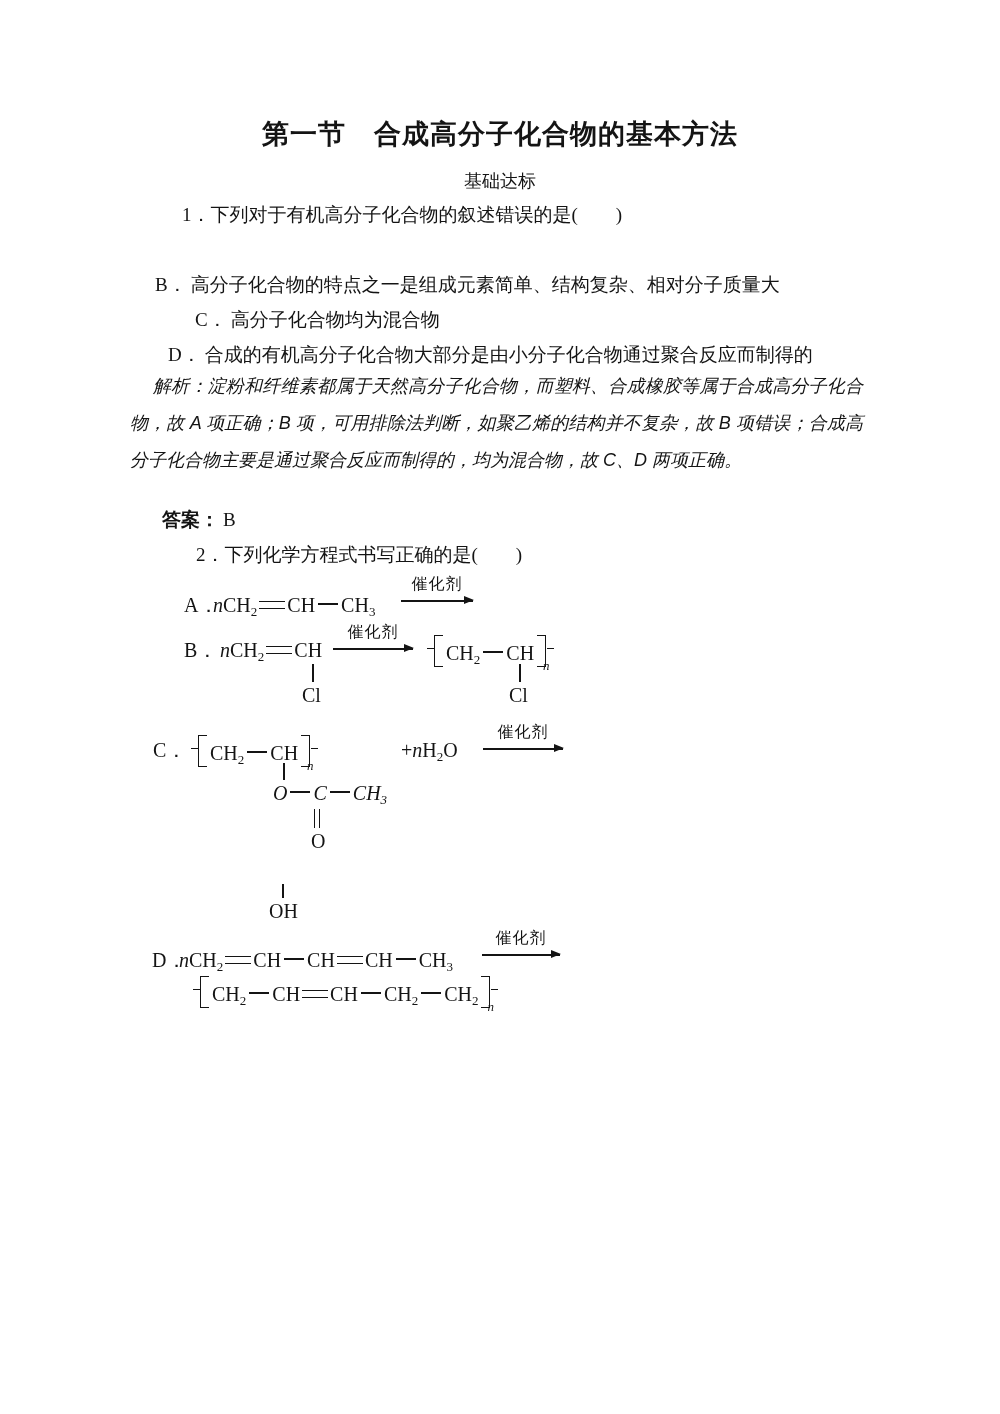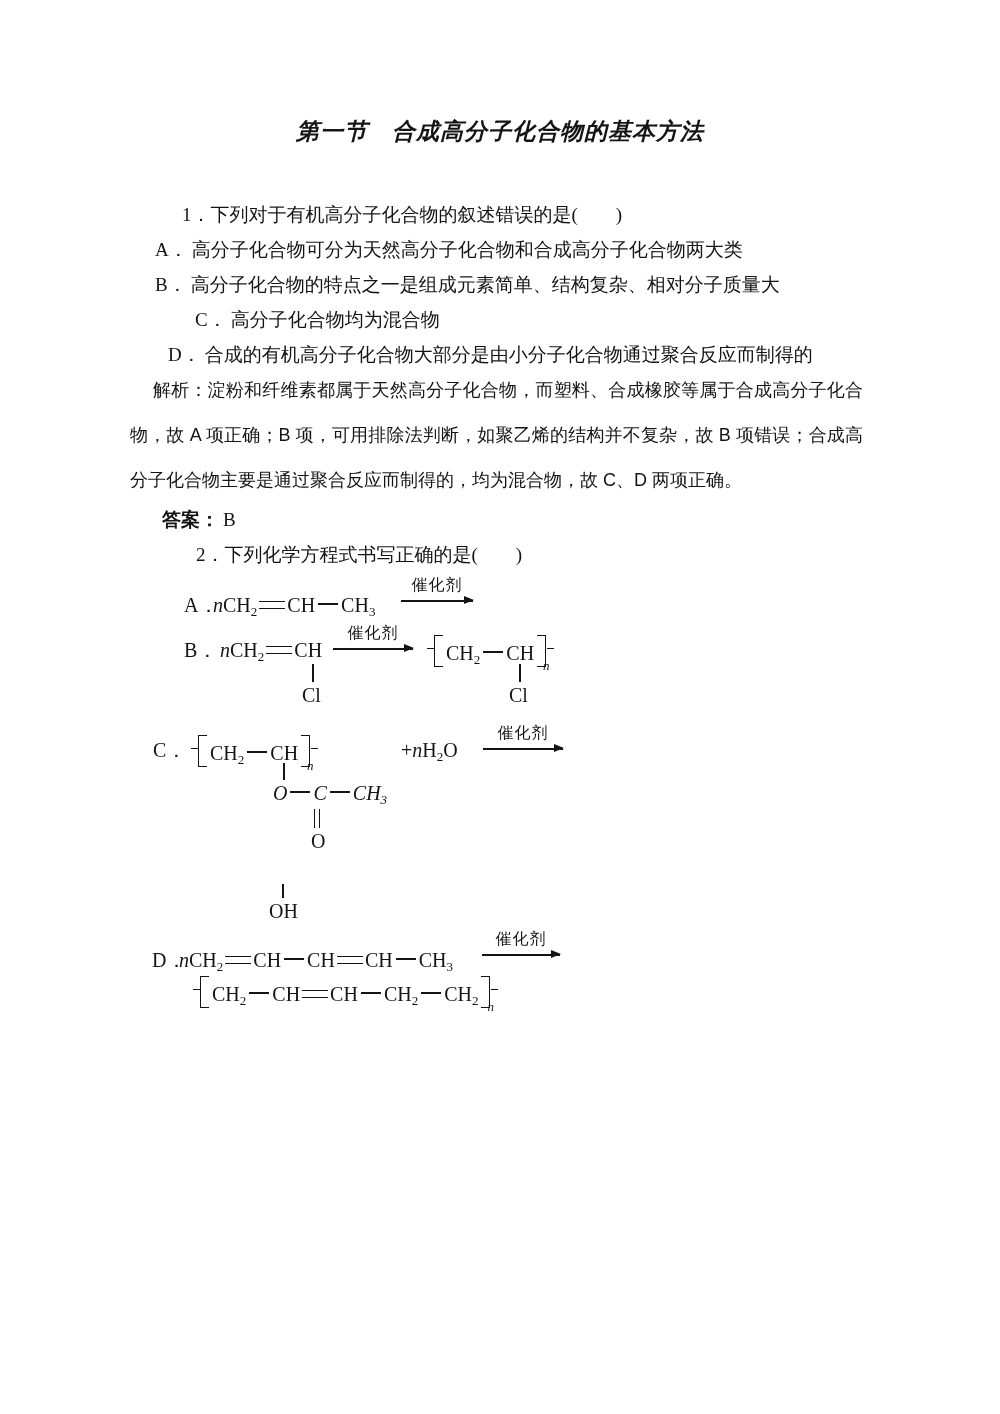--- a/index.html
+++ b/index.html
@@ -3,35 +3,36 @@
 <meta charset="utf-8">
 <style>
   html,body { margin:0; padding:0; background:#ffffff; }
   .page {
     position:relative; width:1000px; height:1414px; margin:0 auto;
     background:#ffffff; color:#141414; overflow:hidden;
     font-family:"Liberation Serif","DejaVu Serif",serif;
   }
   .title {
     position:absolute; top:116px; left:0; width:100%; text-align:center;
-    font-size:23px; font-weight:bold; letter-spacing:1px;
-    font-family:"Liberation Sans","DejaVu Sans",sans-serif; margin:0;font-style:italic;
+    font-size:27px; font-weight:bold; letter-spacing:1px;
+    font-family:"Liberation Sans","DejaVu Sans",sans-serif; margin:0;
   }
   .subtitle {
     position:absolute; top:169px; left:0; width:100%; text-align:center;
     font-size:18px;
   }
   .stem, .opt, .answer {
     position:absolute; font-size:19px; line-height:25px; white-space:nowrap;
   }
   .opt .opt-label { margin-right:4px; }
   .analysis {
     position:absolute; left:130px; top:368px; width:733px; margin:0;
-    font-size:18px; line-height:45px; text-align:justify; text-indent:23px;
+    font-size:18px; line-height:37px; text-align:justify; text-indent:23px;
     font-family:"Liberation Sans","DejaVu Sans",sans-serif;
+    font-style:italic;
   }
   .answer .ans-label { font-family:"Liberation Sans","DejaVu Sans",sans-serif; font-weight:bold; margin-right:4px; }
 
   
   .frow {
     position:absolute; height:30px; line-height:30px; font-size:20px;
     white-space:nowrap; font-family:"Liberation Serif","DejaVu Serif",serif;
   }
   .fi  { font-style:italic; }
   .fs  { font-size:13px; vertical-align:-4px; }
@@ -61,41 +62,39 @@
     border-top:1.8px solid #141414;
   }
   .vbond  { position:absolute; width:1.8px; background:#141414; }
   .vbond2 {
     position:absolute; width:4px; background:transparent;
     border-left:1.8px solid #141414; border-right:1.8px solid #141414;
   }
   .cat-arrow { position:absolute; text-align:center; }
   .cat-label {
     display:block; font-size:16px; line-height:20px; margin-bottom:5px;
-    letter-spacing:1px; font-family:Liberation Serif, serif;
+    letter-spacing:1px; font-family:Liberation Mono, monospace;
   }
   .cat-line { display:block; position:relative; height:1.8px; background:#141414; }
   .cat-line::after {
     content:""; position:absolute; right:-1px; top:-4.2px; width:0; height:0;
     border-left:10px solid #141414;
     border-top:4.8px solid transparent; border-bottom:4.8px solid transparent;
   }
 </style>
 </head>
 <body>
 
 <div class="page">
 
   <h1 class="title">第一节　合成高分子化合物的基本方法</h1>
+  <div class="subtitle">基础达标</div>
 
   <div class="stem" style="left:182px; top:202px;">1．下列对于有机高分子化合物的叙述错误的是(　　)</div>
 
-  <div class="opt" style="left:155px; top:237px;">
-    <span class="opt-label">A．</span><span>高分子化合物可分为天然高分子化合物和合成高分子化合物两大类</span>
-  </div>
   <div class="opt" style="left:155px; top:272px;">
     <span class="opt-label">B．</span><span>高分子化合物的特点之一是组成元素简单、结构复杂、相对分子质量大</span>
   </div>
   <div class="opt" style="left:155px; top:307px;margin-left:40px;">
     <span class="opt-label">C．</span><span>高分子化合物均为混合物</span>
   </div>
   <div class="opt" style="left:168px; top:342px;">
     <span class="opt-label">D．</span><span>合成的有机高分子化合物大部分是由小分子化合物通过聚合反应而制得的</span>
   </div>
 

